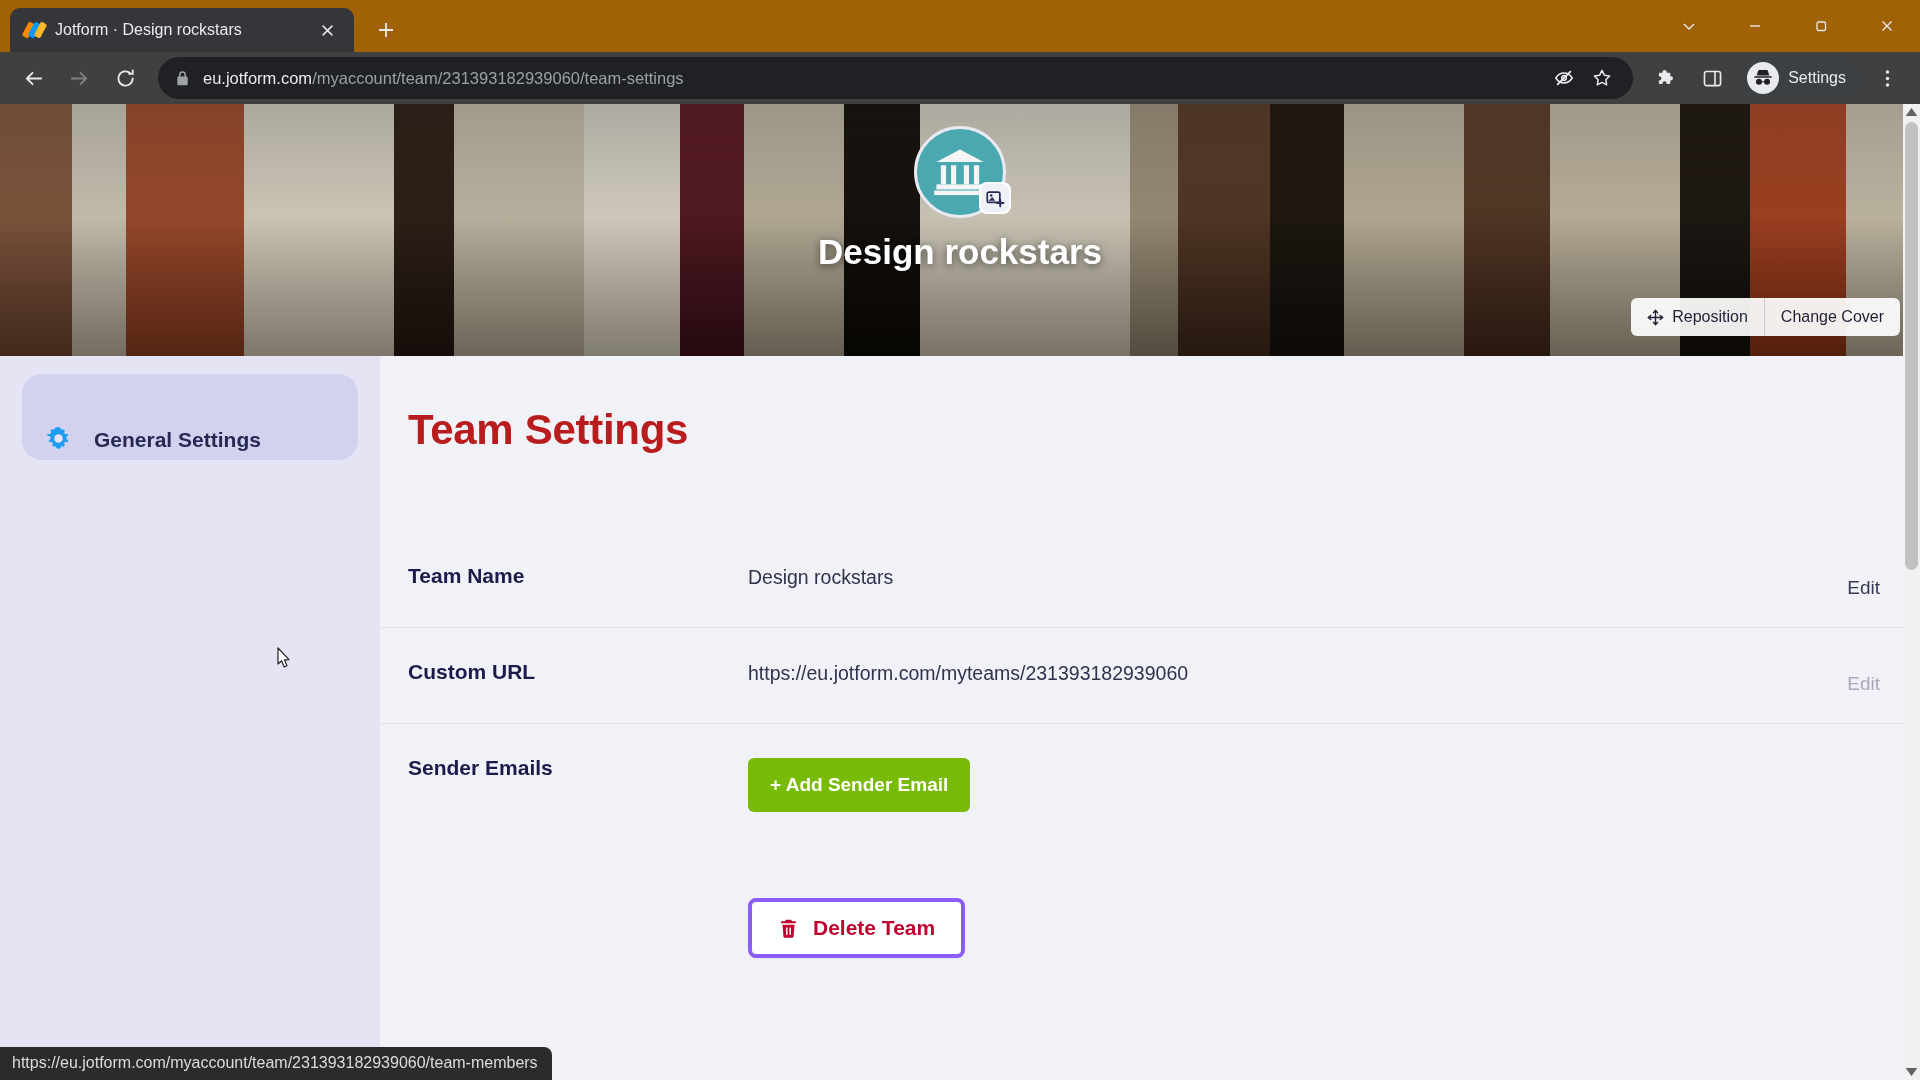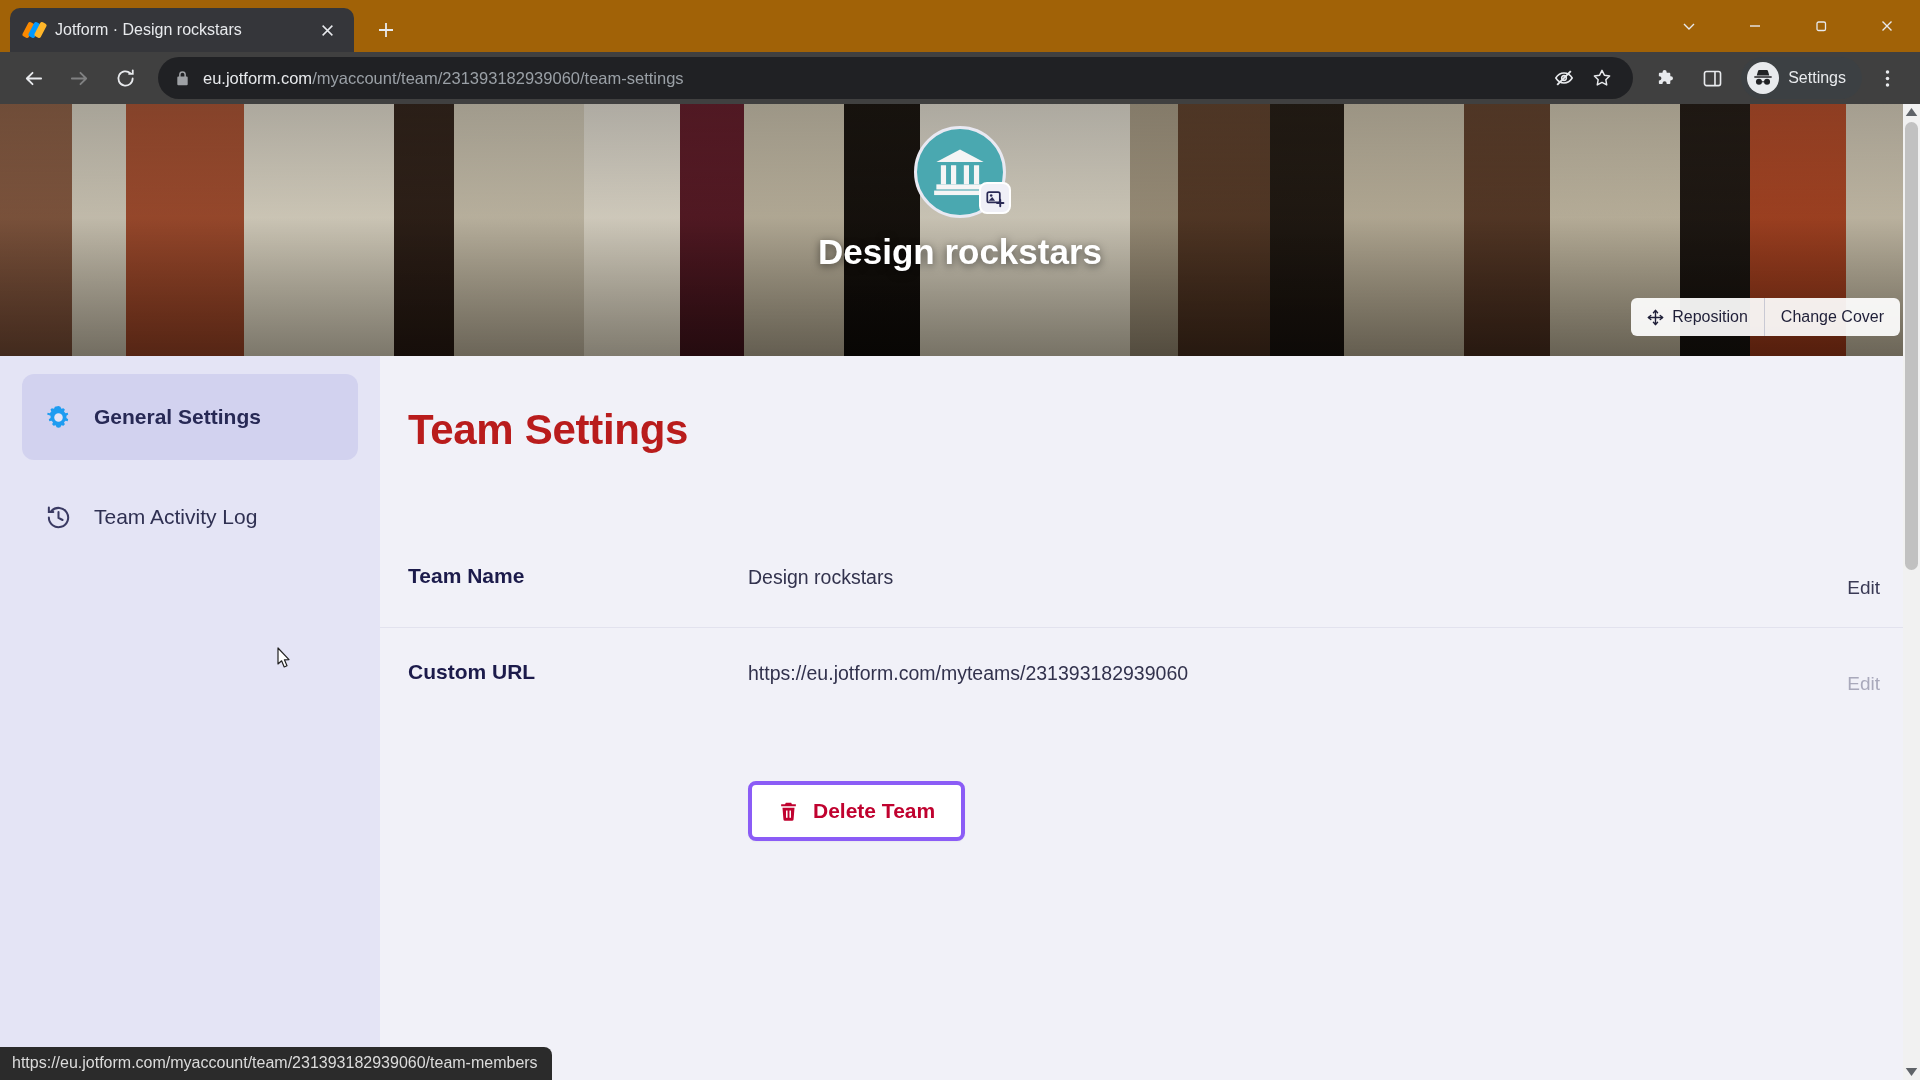--- a/index.html
+++ b/index.html
@@ -164,22 +164,22 @@
   .cover-btn svg { width: 17px; height: 17px; }
 
   
   .body-area { display: flex; height: 724px; }
 
   .sidebar {
     width: 380px; flex: 0 0 380px; background: #e4e4f5;
     padding: 18px 22px 0 22px;
   }
   .side-item {
-    height: 86px; display: flex; align-items: center; gap: 22px;
-    padding: 0 22px; border-radius: 12px; margin-bottom: 14px;
+    height: 86px; display: flex; align-items: flex-end; gap: 22px;
+    padding: 8px 22px; border-radius: 20px; margin-bottom: 14px;
     position: relative;
   }
   .side-item.active { background: #d2d2ef; }
   .side-item.hover  { background: #dadaf2; }
   .side-ic { width: 28px; height: 28px; flex: 0 0 28px; display: flex; align-items: center; justify-content: center; }
   .side-ic svg { width: 27px; height: 27px; }
   .side-label { font-size: 21px; color: #2f3052; }
   .side-item.active .side-label { font-weight: 700; color: #272955; }
 
   .content {
@@ -453,49 +453,45 @@
           <span class="side-ic">
             <svg viewBox="0 0 28 28" fill="#1e9cf1">
               <path d="M14 2.2l2 .55.9 2.1 2.2-.55 1.5 1.5-.9 2.1 1.6 1.6 2.2-.5.55 2-1.85 1.3v2.3l1.85 1.3-.55 2-2.2-.5-1.6 1.6.9 2.1-1.5 1.5-2.2-.55-.9 2.1-2 .55-2-.55-.9-2.1-2.2.55-1.5-1.5.9-2.1-1.6-1.6-2.2.5-.55-2 1.85-1.3v-2.3L2.2 11.0l.55-2 2.2.5 1.6-1.6-.9-2.1 1.5-1.5 2.2.55.9-2.1z"></path>
               <circle cx="14" cy="14" r="4.4" fill="#e4e4f5"></circle>
             </svg>
           </span>
           <span class="side-label">General Settings</span>
         </div>
 
 
-        <div class="side-item">
-          <span class="side-ic">
-            <svg viewBox="0 0 28 28" fill="none" stroke="#3a3a63" stroke-width="2.1" stroke-linecap="round">
-              <path d="M4 14a10 10 0 1 0 2.6-6.7"></path>
-              <path d="M4 3.6 V8.2 H8.6"></path>
-              <path d="M14 8.4 V14.3 L18.2 16.6"></path>
-            </svg>
-          </span>
-          <span class="side-label">Team Activity Log</span>
-        </div>
       </div>
 
       <div class="content">
         <div class="page-title">Team Settings</div>
 
         <div class="rows">
 
           <div class="srow">
             <div class="srow-label">Team Name</div>
             <div class="srow-value">Design rockstars</div>
             <div class="srow-edit">Edit</div>
           </div>
 
           <div class="srow">
             <div class="srow-label">Custom URL</div>
             <div class="srow-value">https://eu.jotform.com/myteams/231393182939060</div>
             <div class="srow-edit muted">Edit</div>
           </div>
 
+          <div class="srow">
+            <div class="srow-label">Sender Emails</div>
+            <div class="srow-value">
+              <button class="btn-green">+ Add Sender Email</button>
+            </div>
+          </div>
         </div>
 
         <div class="delete-wrap">
           <div class="btn-delete">
             <svg viewBox="0 0 22 22" fill="#c0022f">
               <path d="M8.2 1.8h5.6l.8 1.6h4.1v2.2H3.3V3.4h4.1z"></path>
               <path d="M4.7 7.2h12.6l-1 12.1a1.6 1.6 0 0 1-1.6 1.5H7.3a1.6 1.6 0 0 1-1.6-1.5z"></path>
               <rect x="8.4" y="10" width="1.6" height="7.6" fill="#fff"></rect>
               <rect x="12" y="10" width="1.6" height="7.6" fill="#fff"></rect>
             </svg>

